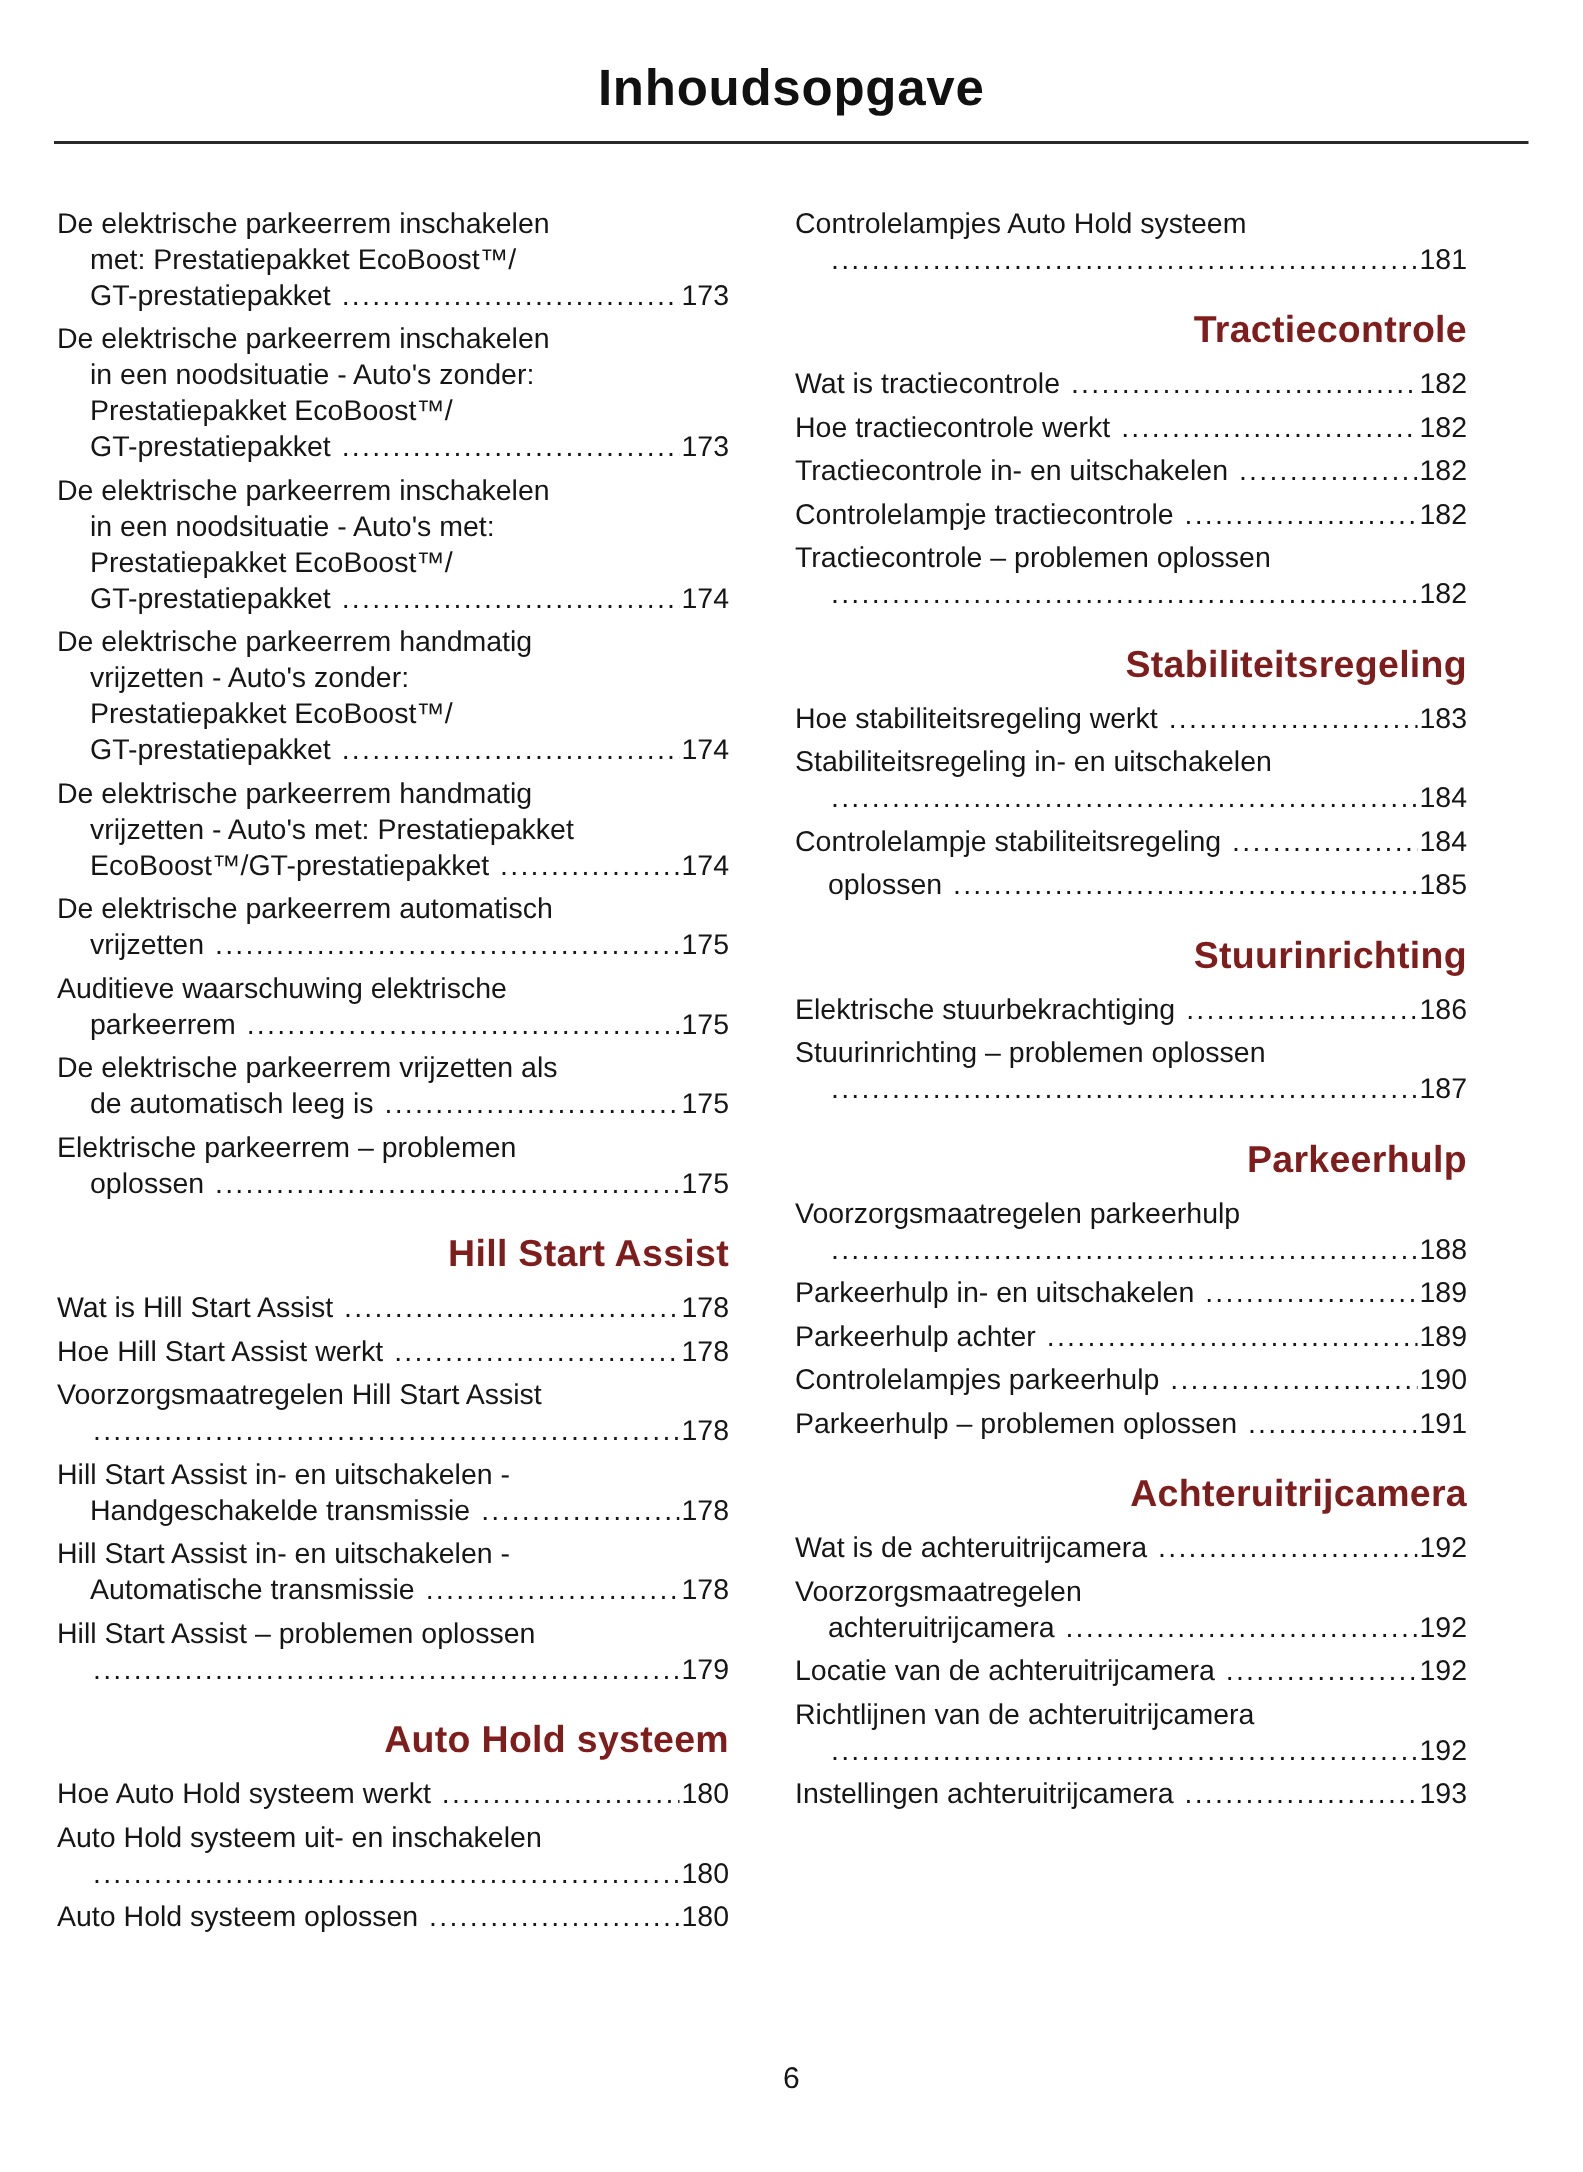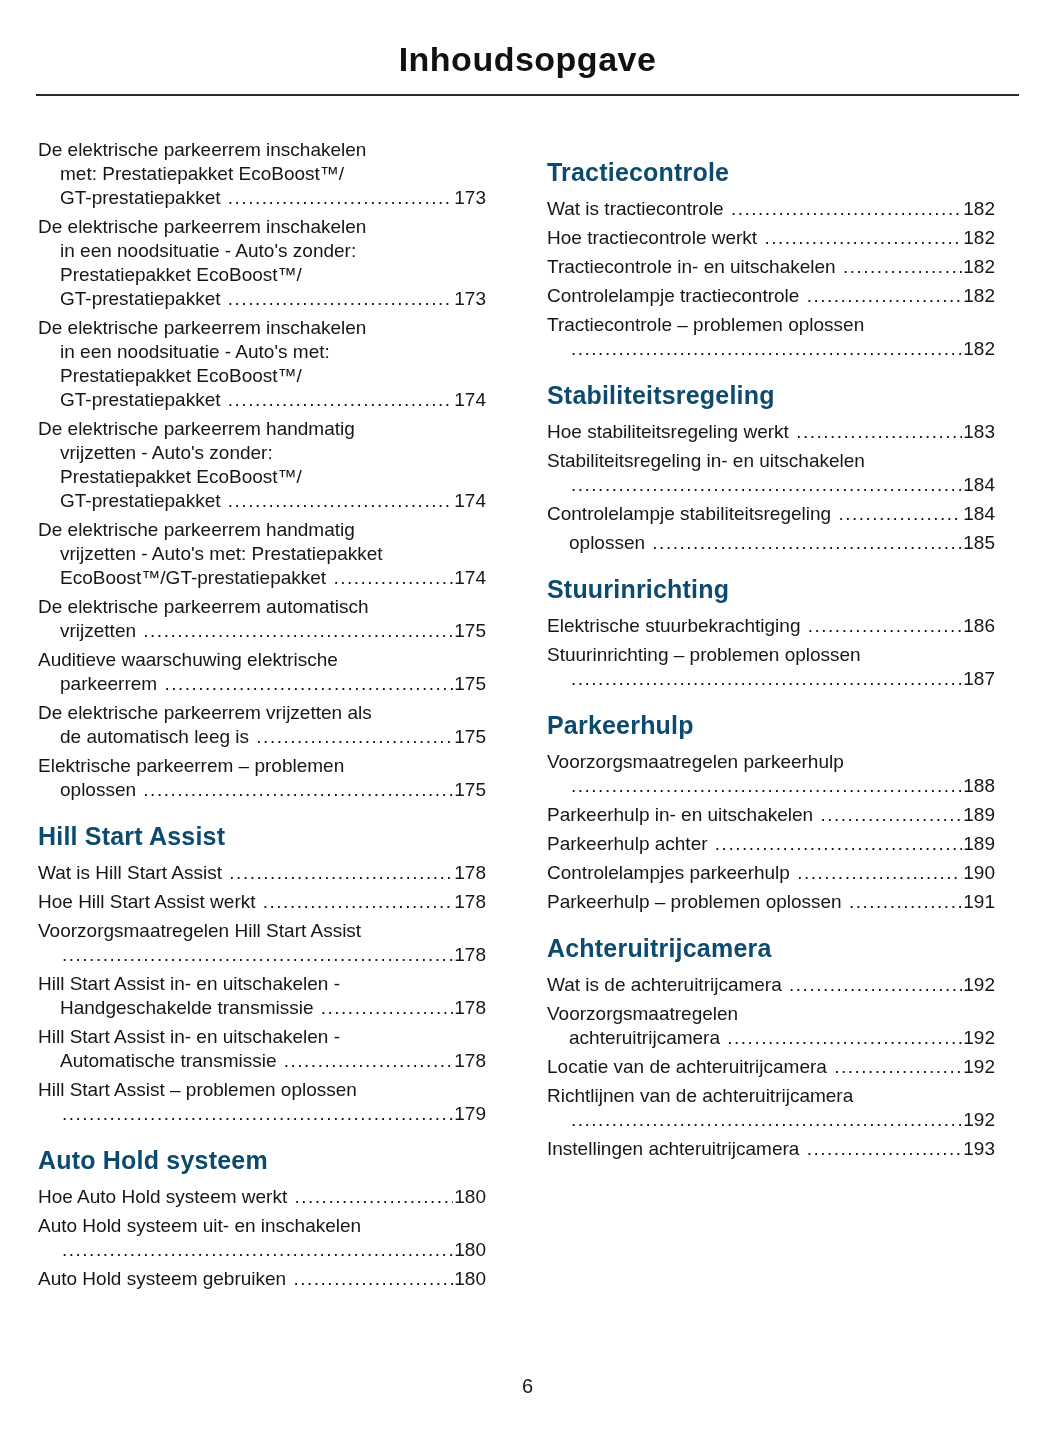--- a/index.html
+++ b/index.html
@@ -21,32 +21,33 @@
     font-weight: 700;
     letter-spacing: 0.5px;
     color: #111;
   }
   .title-rule {
     margin-top: 15px;
     border-bottom: 2px solid #2a2a2a;
   }
   .columns {
     display: flex;
-    gap: 61px;
+    gap: 44px;
     margin-top: 42px;
     padding: 0 2px;
   }
   .col { width: 448px; }
   .section-heading {
     font-size: 25px;
     font-weight: 700;
-    color: #0c4a6e;
+    color: #7f1d1d;
     margin: 20px 0 10px 0;
     letter-spacing: 0.2px;
     white-space: nowrap;
+    text-align: right;
   }
   .toc-entry {
     font-size: 19px;
     line-height: 24px;
     margin-bottom: 5px;
   }
   .entry-line {
     display: flex;
     align-items: baseline;
     white-space: nowrap;
@@ -266,27 +267,37 @@
             <span class="line-text">Auto Hold systeem uit- en inschakelen</span>
           </div>
           <div class="entry-line cont">
             <span class="line-text"></span>
             <span class="dots"></span>
             <span class="page-num">180</span>
           </div>
         </div>
         <div class="toc-entry">
           <div class="entry-line">
-            <span class="line-text">Auto Hold systeem gebruiken </span>
+            <span class="line-text">Auto Hold systeem oplossen </span>
             <span class="dots"></span>
             <span class="page-num">180</span>
           </div>
         </div>
       </div>
     <div class="col">
+        <div class="toc-entry">
+          <div class="entry-line">
+            <span class="line-text">Controlelampjes Auto Hold systeem</span>
+          </div>
+          <div class="entry-line cont">
+            <span class="line-text"></span>
+            <span class="dots"></span>
+            <span class="page-num">181</span>
+          </div>
+        </div>
         <div class="section-heading">Tractiecontrole</div>
         <div class="toc-entry">
           <div class="entry-line">
             <span class="line-text">Wat is tractiecontrole </span>
             <span class="dots"></span>
             <span class="page-num">182</span>
           </div>
         </div>
         <div class="toc-entry">
           <div class="entry-line">

